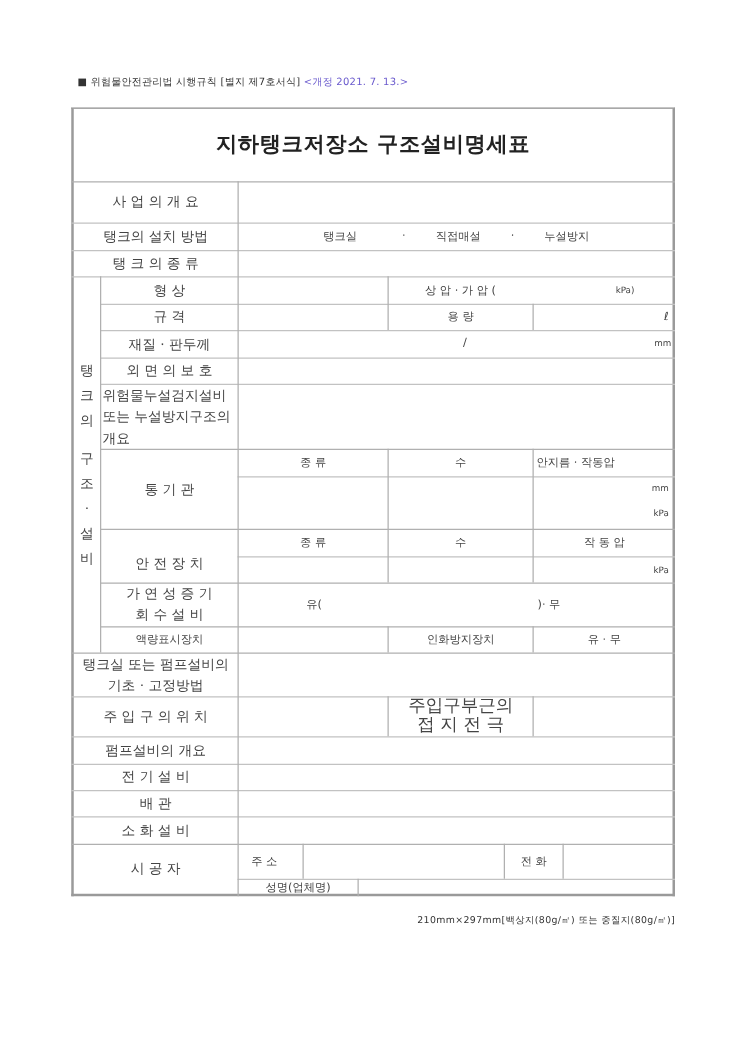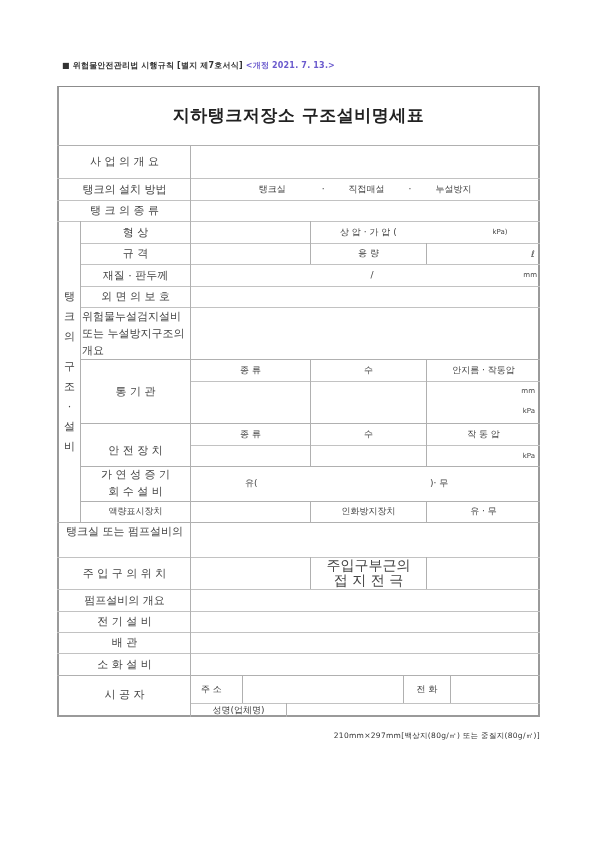--- a/index.html
+++ b/index.html
@@ -1,18 +1,18 @@
 <!DOCTYPE html>
 <html><head>
 <meta charset="utf-8">
 <style>
   html, body { margin:0; padding:0; background:#ffffff; }
   body { width:600px; height:849px; position:relative; overflow:hidden;
          font-family:"DejaVu Sans", "Liberation Sans", sans-serif; color:#333; }
-  .hdr { position:absolute; left:62px; top:60px; font-size:8px; color:#333; white-space:nowrap; letter-spacing:0.2px;font-weight:bold; }
+  .hdr { position:absolute; left:62px; top:60px; font-size:8px; color:#333; white-space:nowrap; letter-spacing:0.2px; }
   .hdr .rev { color:#6a5acd; }
   .frame { position:absolute; left:57px; top:86px; width:483px; height:631px;
            border-top:1px solid #8c8c8c; border-bottom:2px solid #9a9a9a;
            border-left:2px solid #9a9a9a; border-right:2px solid #9a9a9a; box-sizing:border-box; }
   .hl { position:absolute; height:0; border-top:1px solid #c2c2c2; }
   .hl.d { border-top:1px solid #b0b0b0; }
   .vl { position:absolute; width:0; border-left:1px solid #b0b0b0; }
   .t { position:absolute; font-size:11px; color:#444; white-space:nowrap; display:flex; align-items:center; justify-content:center; }
   .t.r { justify-content:flex-end; }
   .t.sm { font-size:9px; }
@@ -122,21 +122,21 @@
 <div class="ml" style="left:82px;top:308px;width:108px">
   <div>위험물누설검지설비</div>
   <div>또는 누설방지구조의</div>
   <div>개요</div>
 </div>
 <div style="position:absolute;left:191px;top:308px;width:348px;height:50px"></div>
 
 <div class="t" style="left:81px;top:359px;width:109px;height:64px">통 기 관</div>
 <div class="t sm" style="left:191px;top:359px;width:119px;height:22px">종 류</div>
 <div class="t sm" style="left:311px;top:359px;width:115px;height:22px">수</div>
-<div class="t sm" style="left:427px;top:359px;width:113px;height:22px">안지름 · 작동압</div>
+<div class="t sm" style="left:404px;top:359px;width:113px;height:22px">안지름 · 작동압</div>
 <div class="t r xs" style="left:480px;top:382px;width:55px;height:18px">mm</div>
 <div class="t r xs" style="left:480px;top:402px;width:55px;height:18px">kPa</div>
 
 <div class="t" style="left:81px;top:423px;width:109px;height:43px;padding-top:12px;box-sizing:border-box">안 전 장 치</div>
 <div class="t sm" style="left:191px;top:423px;width:119px;height:22px">종 류</div>
 <div class="t sm" style="left:311px;top:423px;width:115px;height:22px">수</div>
 <div class="t sm" style="left:427px;top:423px;width:113px;height:22px">작 동 압</div>
 <div class="t r xs" style="left:480px;top:445px;width:55px;height:21px">kPa</div>
 
 <div class="ml" style="left:81px;top:466px;width:109px;text-align:center;line-height:17px;font-size:11px">
@@ -146,20 +146,21 @@
 <div class="t sm" style="left:245px;top:466px;width:30px;height:35px;justify-content:flex-start">유(</div>
 <div class="t sm" style="left:430px;top:466px;width:40px;height:35px;justify-content:flex-start">)· 무</div>
 
 <div class="t sm" style="left:81px;top:501px;width:109px;height:21px">액량표시장치</div>
 <div style="position:absolute;left:191px;top:502px;width:118px;height:19px"></div>
 <div class="t sm" style="left:311px;top:501px;width:115px;height:21px">인화방지장치</div>
 <div class="t sm" style="left:427px;top:501px;width:113px;height:21px">유 · 무</div>
 
 <div class="ml" style="left:59px;top:522px;width:131px;text-align:center;line-height:17px;padding-top:1px">
   <div>탱크실 또는 펌프설비의</div>
+  <div>기초 · 고정방법</div>
 </div>
 <div style="position:absolute;left:191px;top:523px;width:348px;height:33px"></div>
 
 <div class="t" style="left:59px;top:557px;width:131px;height:32px">주 입 구 의   위 치</div>
 <div style="position:absolute;left:191px;top:558px;width:118px;height:30px"></div>
 <div class="ml" style="left:311px;top:557px;width:115px;text-align:center;font-size:14px;line-height:15px;padding-top:1px">
   <div>주입구부근의</div>
   <div>접 지 전 극</div>
 </div>
 <div style="position:absolute;left:427px;top:558px;width:112px;height:30px"></div>

